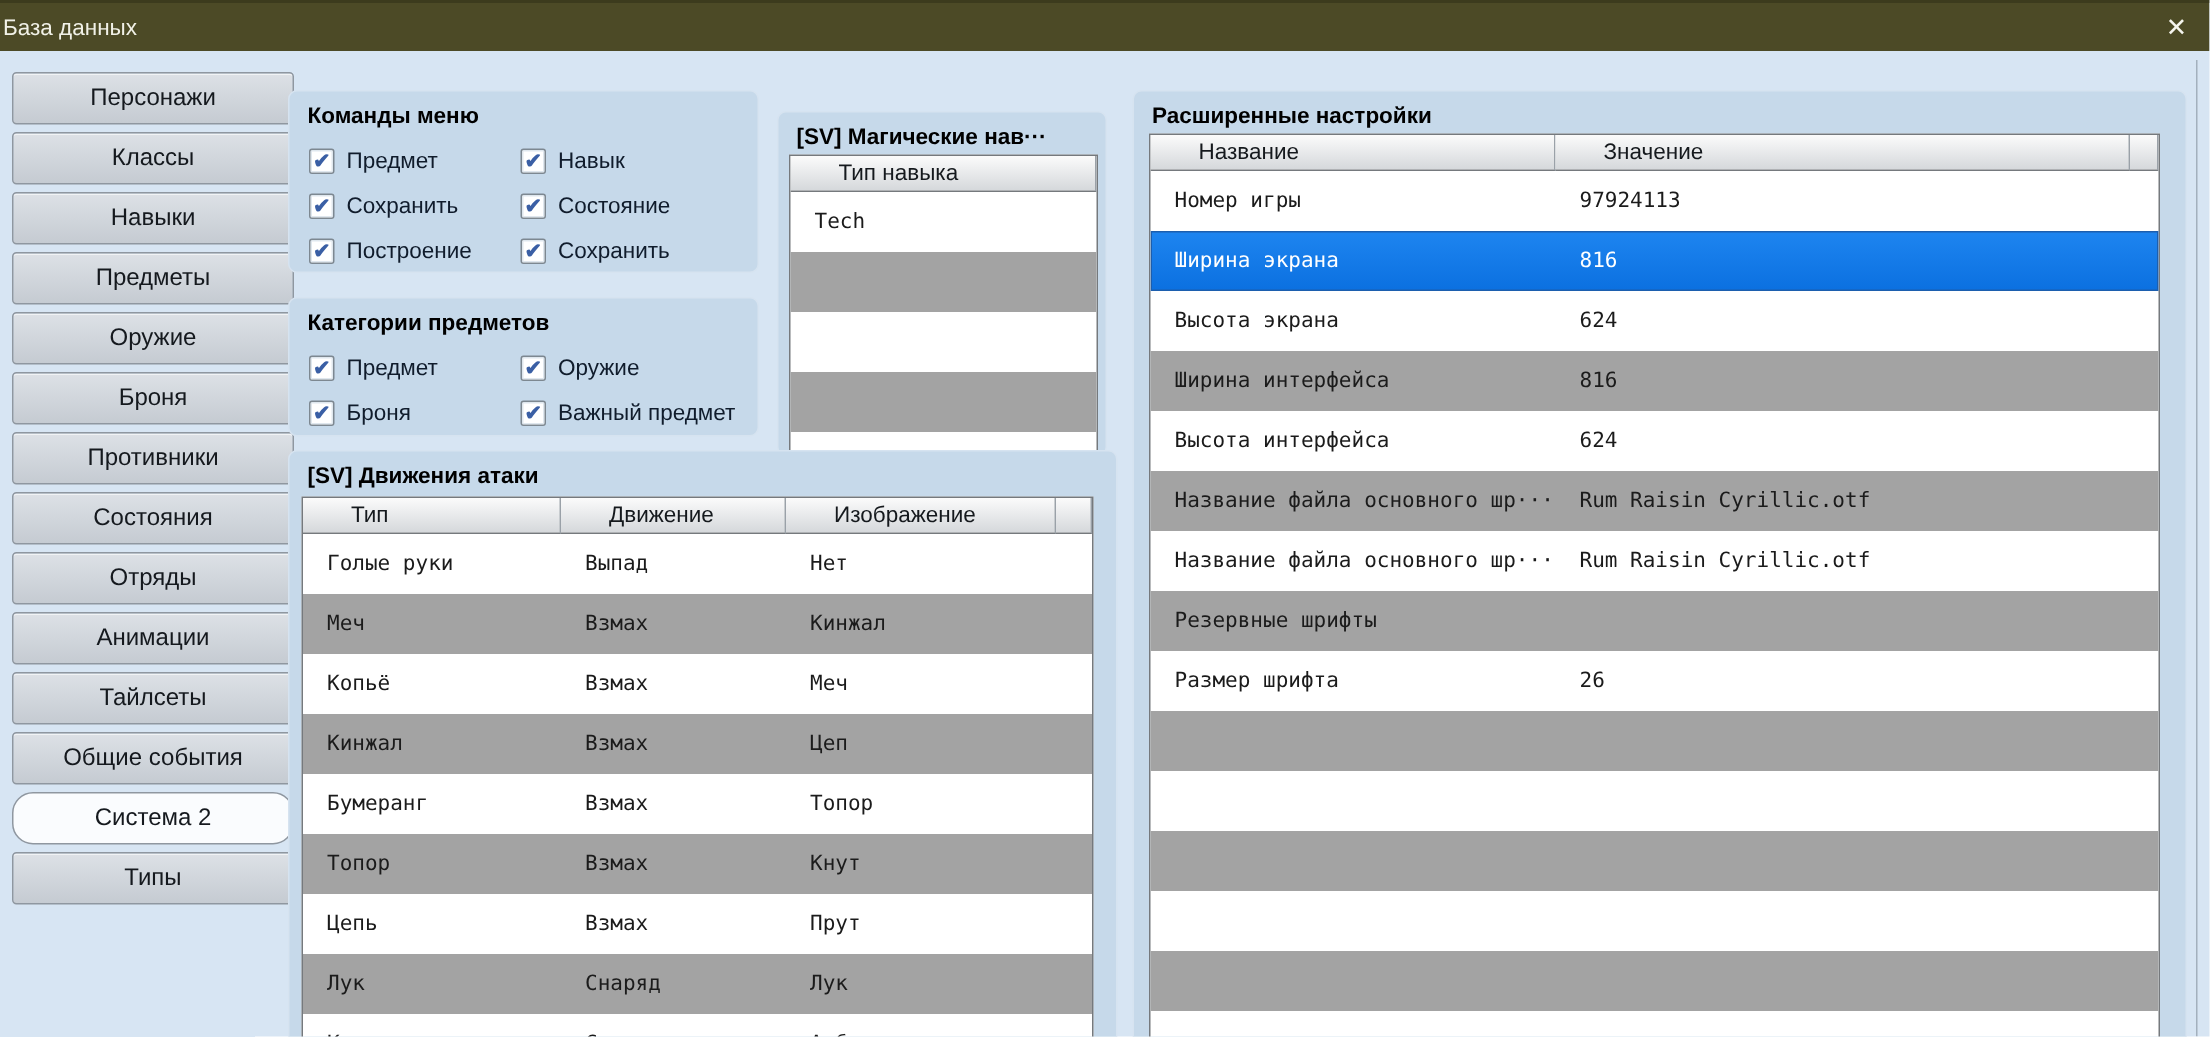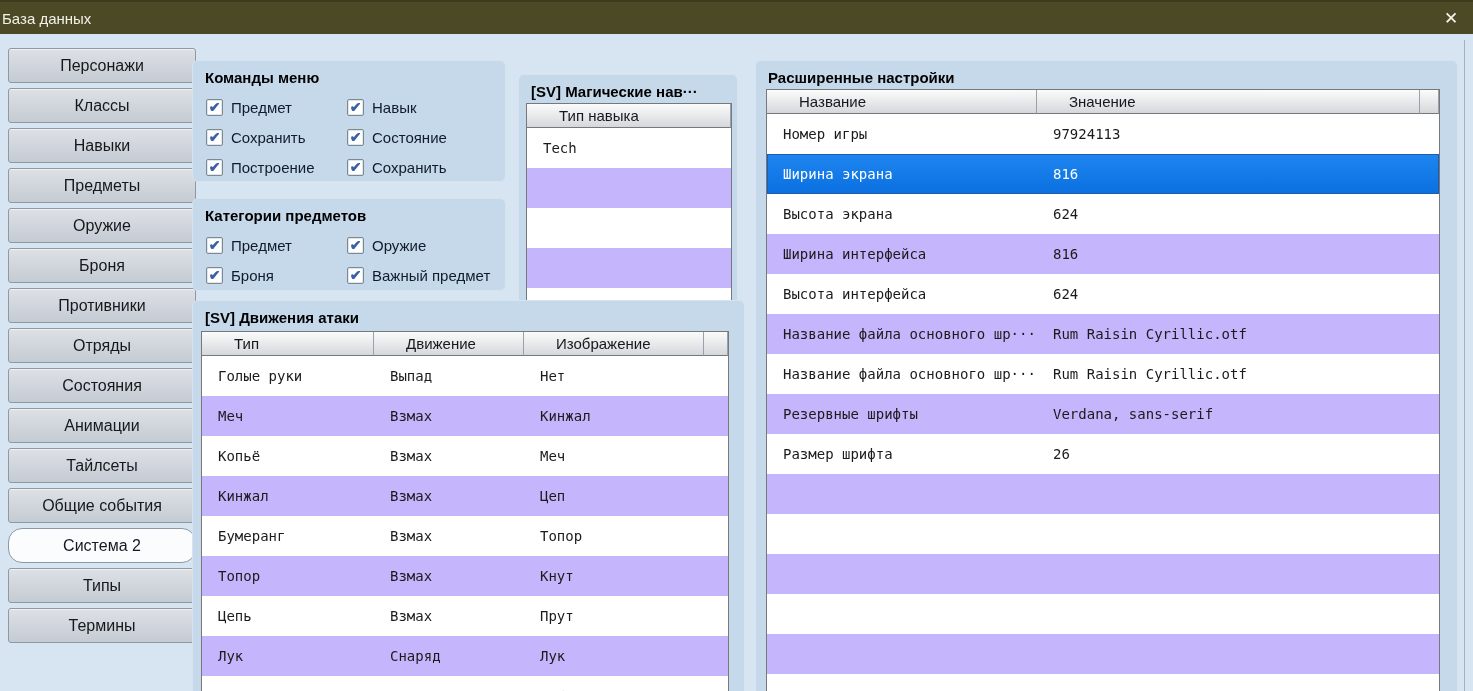--- a/index.html
+++ b/index.html
@@ -63,21 +63,21 @@
     box-shadow:inset 0 0 0 1px rgba(220,228,236,.9);
   }
   .cb .cbl { margin-left:8px; font-size:15px; color:#101c2c; }
 
   
   .table {
     position:absolute; background:#fff;
     border:1px solid #75797d; overflow:hidden;
   }
   .trow { display:flex; height:40px; }
-  .trow.stripe { background:#c4b5fd; }
+  .trow.stripe { background:#a3a3a3; }
   .trow.selected {
     background:linear-gradient(#1e85f0, #0b70e0);
     box-shadow:inset 0 0 0 1px #1c5eae;
     color:#fff;
   }
   .trow.selected .td { color:#fff; }
   .thead { height:24px; }
   .th {
     background:linear-gradient(#fbfbfb, #d5d8db);
     border-right:1px solid #9aa1a8; border-bottom:1px solid #75797d;
@@ -121,28 +121,27 @@
 </div>
 
 <div class="sidebar">
     <div class="tab">Персонажи</div>
     <div class="tab">Классы</div>
     <div class="tab">Навыки</div>
     <div class="tab">Предметы</div>
     <div class="tab">Оружие</div>
     <div class="tab">Броня</div>
     <div class="tab">Противники</div>
+    <div class="tab">Состояния</div>
     <div class="tab">Отряды</div>
-    <div class="tab">Состояния</div>
     <div class="tab">Анимации</div>
     <div class="tab">Тайлсеты</div>
     <div class="tab">Общие события</div>
     <div class="tab selected">Система 2</div>
     <div class="tab">Типы</div>
-    <div class="tab">Термины</div>
   </div>
 
 <div class="group" id="g-menu">
   <div class="gtitle">Команды меню</div>
   <div class="checkgrid">
       <div class="cb">
         <span class="box">✔</span>
         <span class="cbl">Предмет</span>
       </div>
       <div class="cb">
@@ -354,21 +353,20 @@
         <div class="td">Rum Raisin Cyrillic.otf</div>
         <div class="td"></div>
       </div>
       <div class="trow">
         <div class="td">Название файла основного шр···</div>
         <div class="td">Rum Raisin Cyrillic.otf</div>
         <div class="td"></div>
       </div>
       <div class="trow stripe">
         <div class="td">Резервные шрифты</div>
-        <div class="td">Verdana, sans-serif</div>
         <div class="td"></div>
       </div>
       <div class="trow">
         <div class="td">Размер шрифта</div>
         <div class="td">26</div>
         <div class="td"></div>
       </div>
       <div class="trow stripe">
         <div class="td"></div>
         <div class="td"></div>

